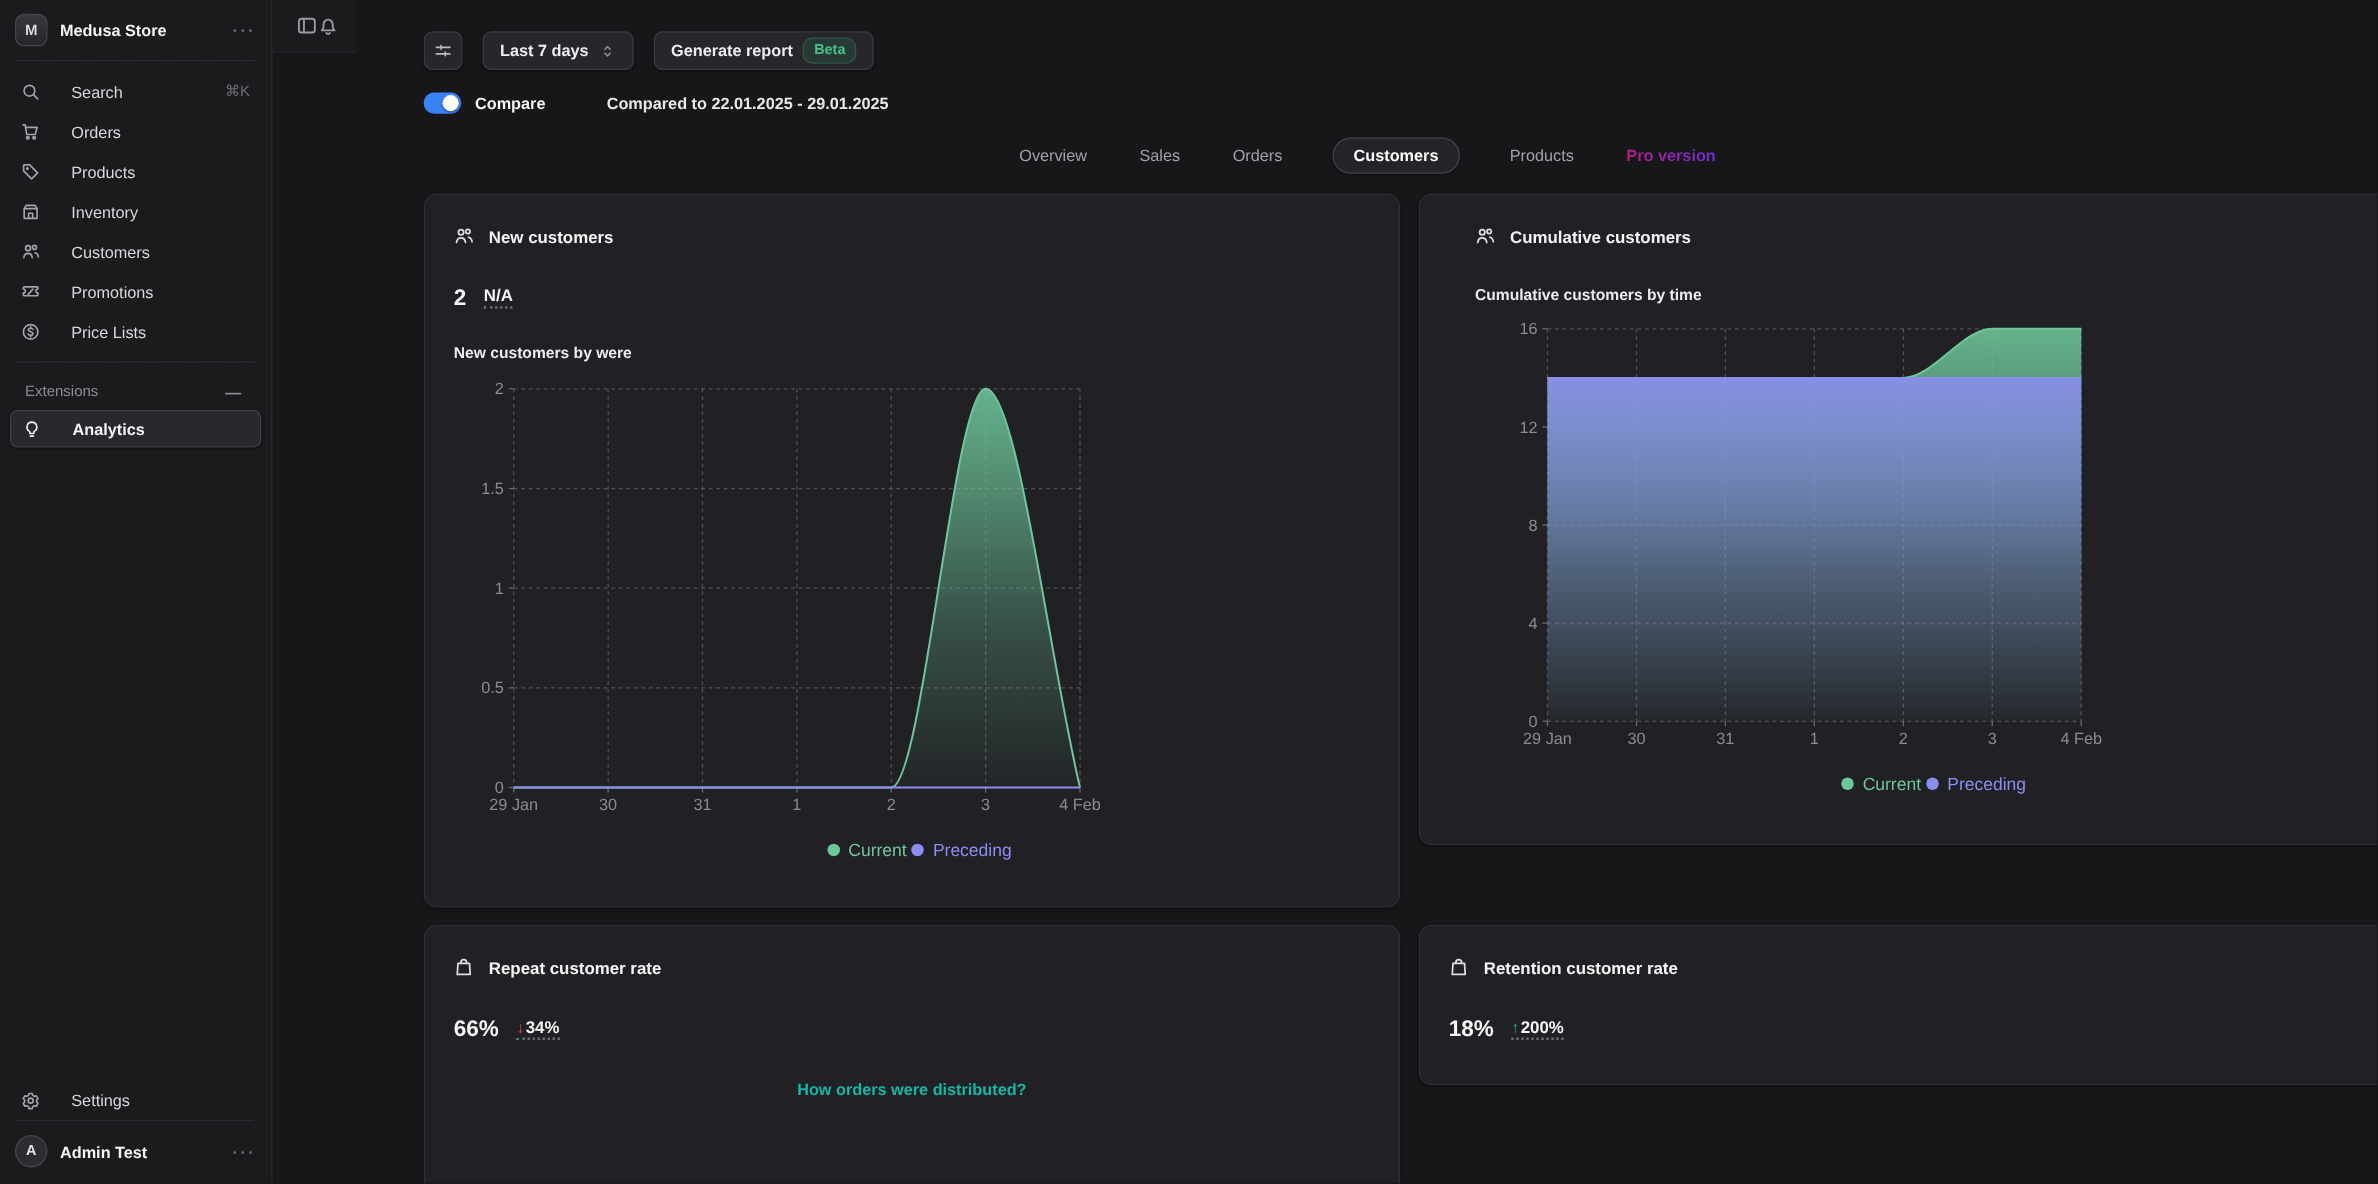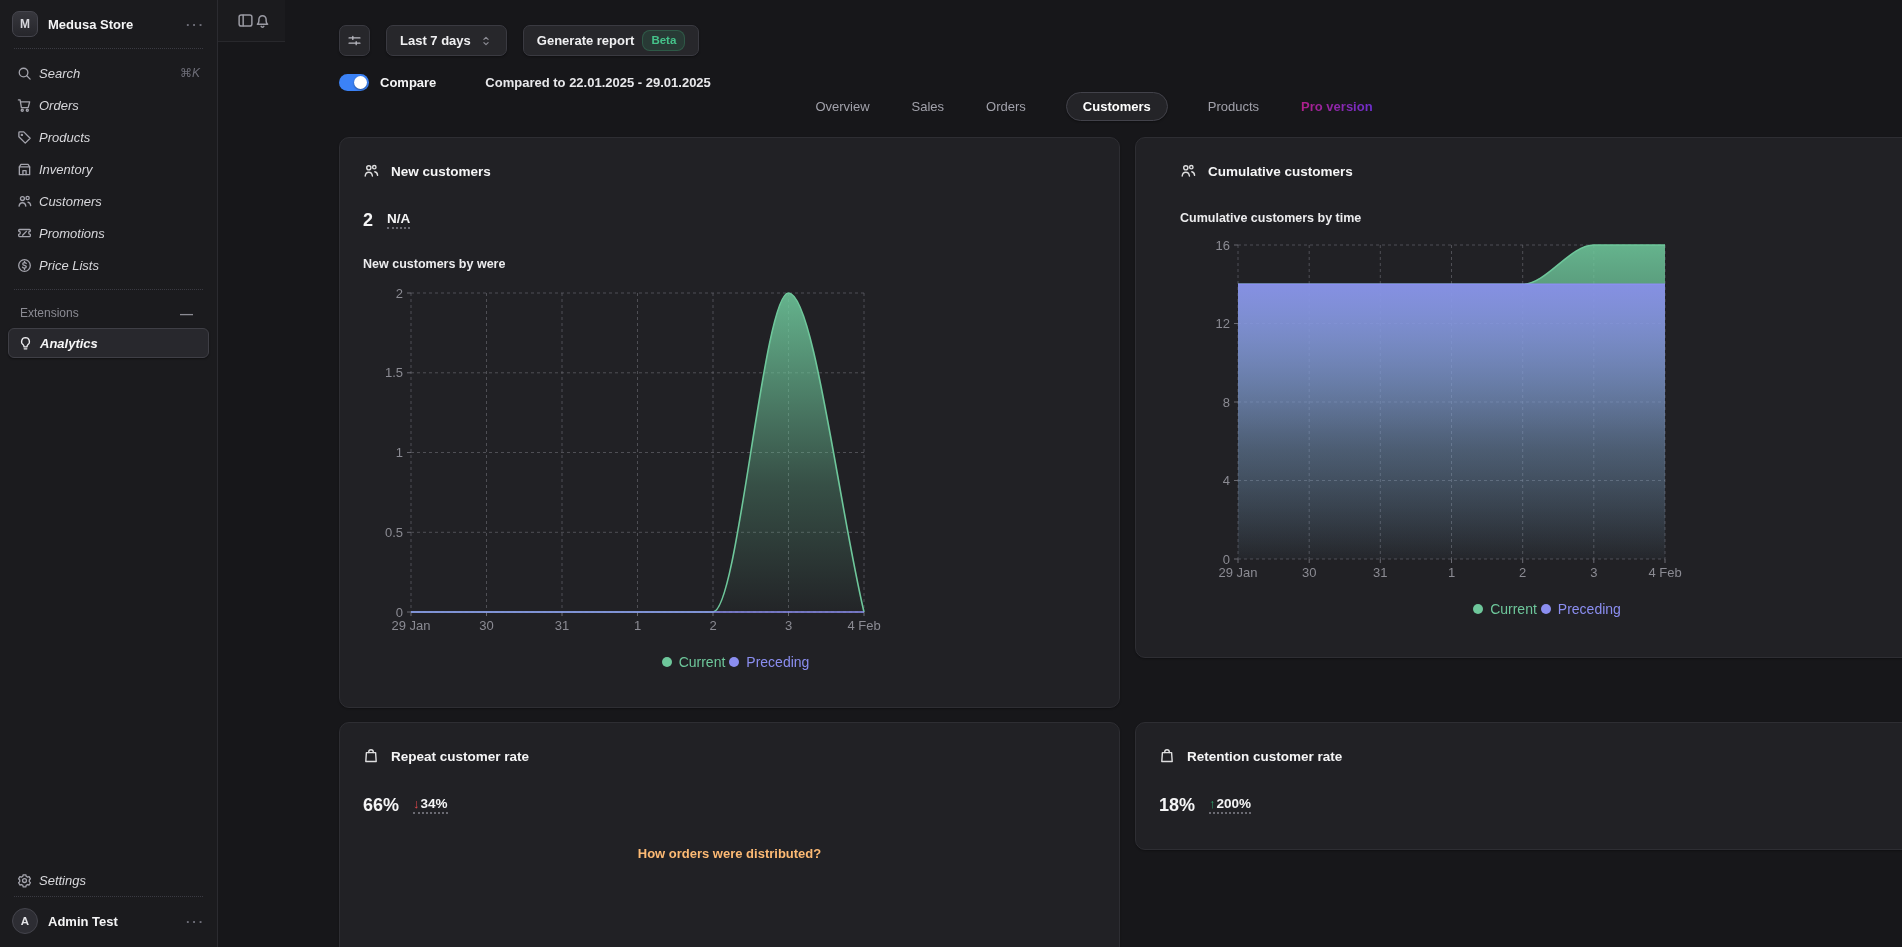--- a/index.html
+++ b/index.html
@@ -14,21 +14,21 @@
   .icn svg { width:100%; height:100%; fill:none; stroke:currentColor; stroke-width:1.4; stroke-linecap:round; stroke-linejoin:round; }
 
   
   .sidebar { width:218px; height:100%; background:#1b1b1e; border-right:1px solid #2b2b30; display:flex; flex-direction:column; flex:none; }
   .sb-header { height:48px; display:flex; align-items:center; gap:10px; padding:0 12px; }
   .sb-avatar { width:26px; height:26px; border-radius:7px; background:linear-gradient(#37373d,#26262b); border:1px solid #45454d; display:flex; align-items:center; justify-content:center; font-size:12px; font-weight:700; color:#d7d7dc; }
   .sb-store-name { font-size:13px; font-weight:700; flex:1; }
   .dots { color:#6e6e78; font-size:13px; font-weight:700; letter-spacing:2px; line-height:1; cursor:pointer; }
   .dotted-divider { border-top:1px dotted #3a3a42; margin:0 14px; }
   .sb-nav { padding:8px; }
-  .nav-item { height:32px; display:flex; align-items:center; gap:7px; padding:0 9px; border-radius:6px; cursor:pointer; color:#d8d8dc;font-style:italic; }
+  .nav-item { height:32px; display:flex; align-items:center; gap:25px; padding:0 9px; border-radius:6px; cursor:pointer; color:#d8d8dc; }
   .nav-item .icn { width:15px; height:15px; color:#a3a3ac; }
   .nav-item .lbl { font-size:13px; font-weight:500; flex:1; }
   .nav-item .shortcut { font-size:12px; color:#6e6e78; font-weight:500; }
   .ext-head { display:flex; align-items:center; justify-content:space-between; padding:16px 24px 8px 20px; }
   .ext-title { font-size:12px; color:#8b8b93; font-weight:500; }
   .ext-collapse { color:#8b8b93; font-size:13px; font-weight:700; cursor:pointer; line-height:1; }
   .ext-items { padding:0 8px; }
   .nav-item.active { background:#28282d; border:1px solid #3f3f46; box-shadow:0 1px 2px rgba(0,0,0,.4); height:30px; color:#f5f5f6; }
   .nav-item.active .lbl { font-weight:600; }
   .nav-item.active .icn { color:#ececef; }
@@ -50,21 +50,21 @@
   .btn .icn { width:15px; height:15px; color:#b9b9c1; }
   .btn .chev { width:14px; height:14px; color:#8b8b93; }
   .beta-badge { background:rgba(48,164,108,.16); border:1px solid rgba(63,185,127,.25); color:#45c28a; font-size:11.5px; font-weight:600; border-radius:8px; padding:2px 8px; line-height:1.3; }
 
   .compare-row { display:flex; align-items:center; margin-top:18px; height:17px; }
   .toggle { width:30px; height:17px; border-radius:9px; background:#3b82f6; position:relative; cursor:pointer; flex:none; }
   .toggle .knob { position:absolute; top:2px; left:15px; width:13px; height:13px; border-radius:50%; background:#fff; box-shadow:0 1px 2px rgba(0,0,0,.4); }
   .compare-lbl { font-size:13px; font-weight:600; margin-left:11px; }
   .compared-to { font-size:13px; font-weight:600; color:#e8e8eb; margin-left:49px; }
 
-  .tabs-row { display:flex; align-items:center; justify-content:center; gap:38px; height:30px; }
+  .tabs-row { display:flex; align-items:center; justify-content:center; gap:38px; margin-top:18px; height:30px; }
   .tab { background:none; border:none; color:#a1a1aa; font-size:13px; font-weight:500; cursor:pointer; font-family:inherit; padding:0 2px; }
   .tab.active { background:#242428; border:1px solid #42424a; border-radius:999px; color:#fff; font-weight:700; padding:6px 16px; box-shadow:0 1px 2px rgba(0,0,0,.35); }
   .tab.pro { font-weight:700; background:linear-gradient(90deg,#b01f86,#6b2fd0); -webkit-background-clip:text; background-clip:text; color:transparent; }
 
   .cards-grid { display:grid; grid-template-columns:781px 781px; column-gap:15px; row-gap:14px; margin-top:16px; align-items:start; }
   .card { background:#212125; border:1px solid #2e2e33; border-radius:10px; padding:25px 23px; box-shadow:0 1px 2px rgba(0,0,0,.3); }
   .card.c1 { height:571px; }
   .card.c2 { height:521px;padding-left:44px; }
   .card.c3 { height:400px; }
   .card.c4 { height:128px; padding-bottom:0; }
@@ -81,21 +81,21 @@
   .c1 .chart-title { margin-top:28px; }
   .c2 .chart-title { margin-top:32px; }
   .chart-wrap { position:relative; }
   .c1 .chart-wrap { margin-top:12px; margin-left:12px; }
   .c2 .chart-wrap { margin-top:10px; margin-left:22px; }
   .chart-wrap svg { overflow:visible; display:block; }
   .axis-text { fill:#8b8b93; font-size:13px; font-family:"Liberation Sans","DejaVu Sans",sans-serif; }
   .legend { display:flex; justify-content:center; gap:4px; margin-top:6px; }
   .legend-item { display:flex; align-items:center; gap:7px; font-size:14px; font-weight:500; }
   .legend-dot { width:10px; height:10px; border-radius:50%; display:inline-block; }
-  .footer-question { text-align:center; font-size:13px; font-weight:700; margin-top:32px; color:#fdba74; }
+  .footer-question { text-align:center; font-size:13px; font-weight:700; margin-top:32px; color:#14b8a6; }
 </style>
 </head>
 <body>
 
 <aside class="sidebar">
   <div class="sb-header">
     <div class="sb-avatar">M</div>
     <div class="sb-store-name">Medusa Store</div>
     <div class="dots">···</div>
   </div>

